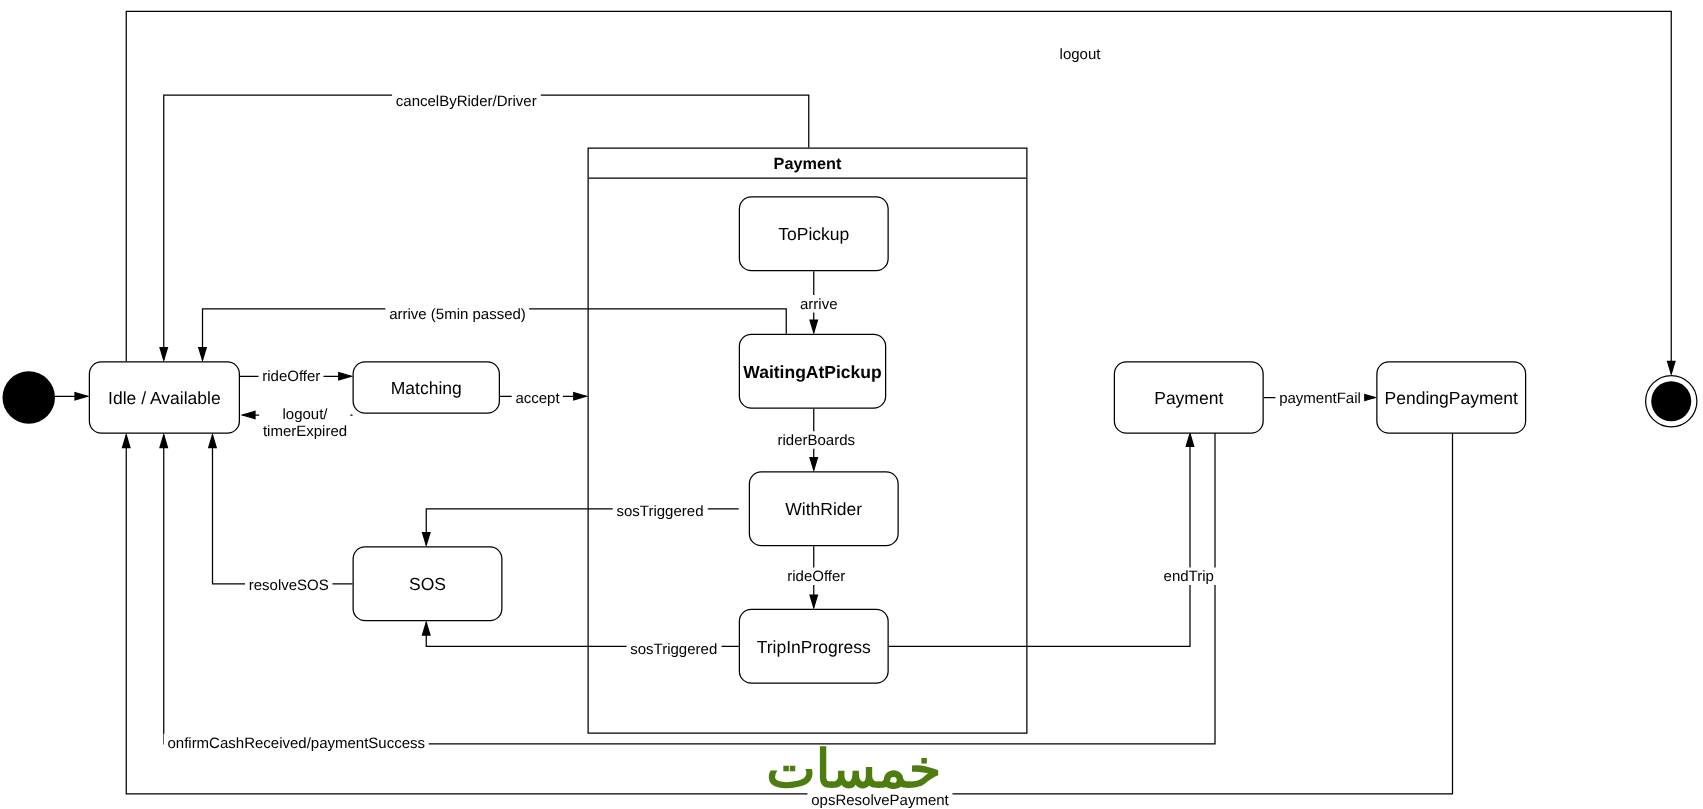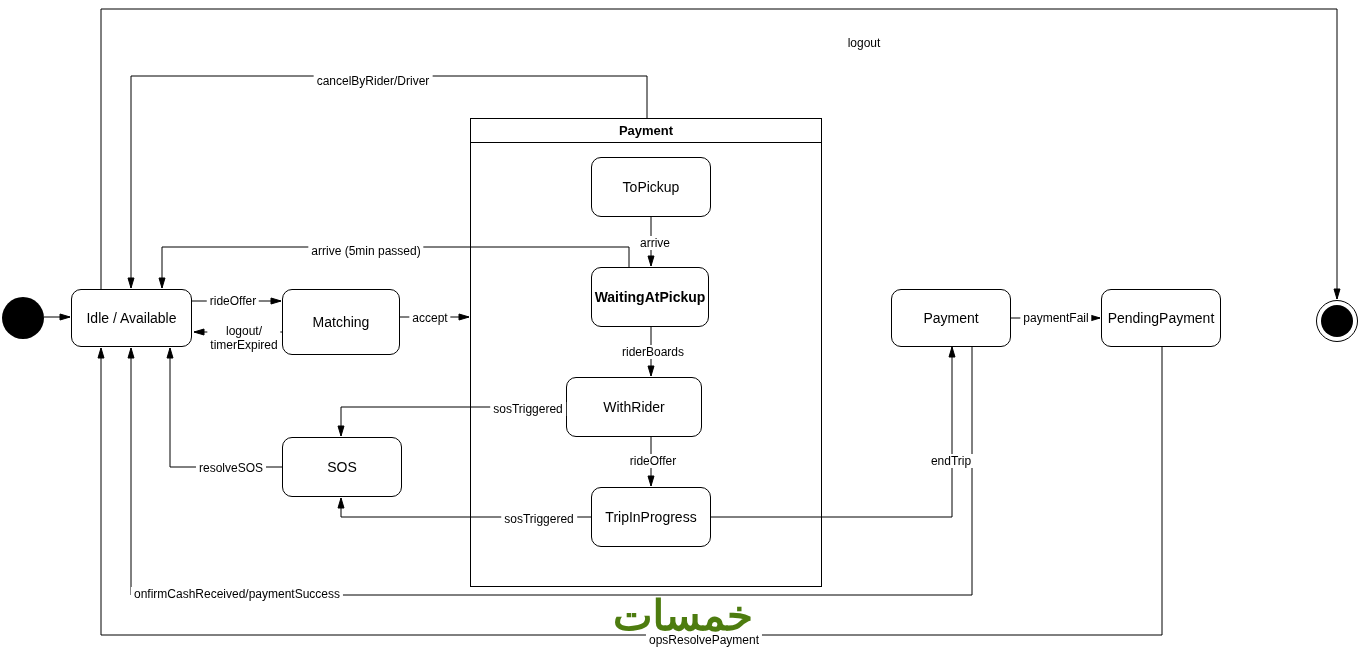--- a/index.html
+++ b/index.html
@@ -74,24 +74,24 @@
 
   <div class="composite" style="left:470px;top:118px;width:352px;height:469px;">
     <div class="composite-header">Payment</div>
   </div>
 
   <div class="pseudo-initial" style="left:2px;top:297px;"></div>
   <div class="pseudo-final-outer" style="left:1316px;top:300px;"></div>
   <div class="pseudo-final-inner" style="left:1321px;top:305px;"></div>
 
   <div class="state" style="left:71px;top:289px;width:121px;height:58px;">Idle / Available</div>
-  <div class="state" style="left:282px;top:289px;width:118px;height:66px;">Matching</div>
+  <div class="state" style="left:282px;top:289px;width:118px;height:42px;">Matching</div>
   <div class="state" style="left:591px;top:157px;width:120px;height:60px;">ToPickup</div>
   <div class="state" style="left:591px;top:267px;width:118px;height:60px;font-weight:bold;">WaitingAtPickup</div>
-  <div class="state" style="left:566px;top:377px;width:136px;height:60px;">WithRider</div>
+  <div class="state" style="left:599px;top:377px;width:120px;height:60px;">WithRider</div>
   <div class="state" style="left:591px;top:487px;width:120px;height:60px;">TripInProgress</div>
   <div class="state" style="left:282px;top:437px;width:120px;height:60px;">SOS</div>
   <div class="state" style="left:891px;top:289px;width:120px;height:58px;">Payment</div>
   <div class="state" style="left:1101px;top:289px;width:120px;height:58px;">PendingPayment</div>
 
   <div class="edge-label" style="left:864px;top:19px;margin-top:24px;">logout</div>
   <div class="edge-label" style="left:373px;top:81px;">cancelByRider/Driver</div>
   <div class="edge-label" style="left:366px;top:251px;">arrive (5min passed)</div>
   <div class="edge-label" style="left:233px;top:301px;">rideOffer</div>
   <div class="edge-label" style="left:244px;top:338px;"><span>logout/</span><br><span>timerExpired</span></div>

